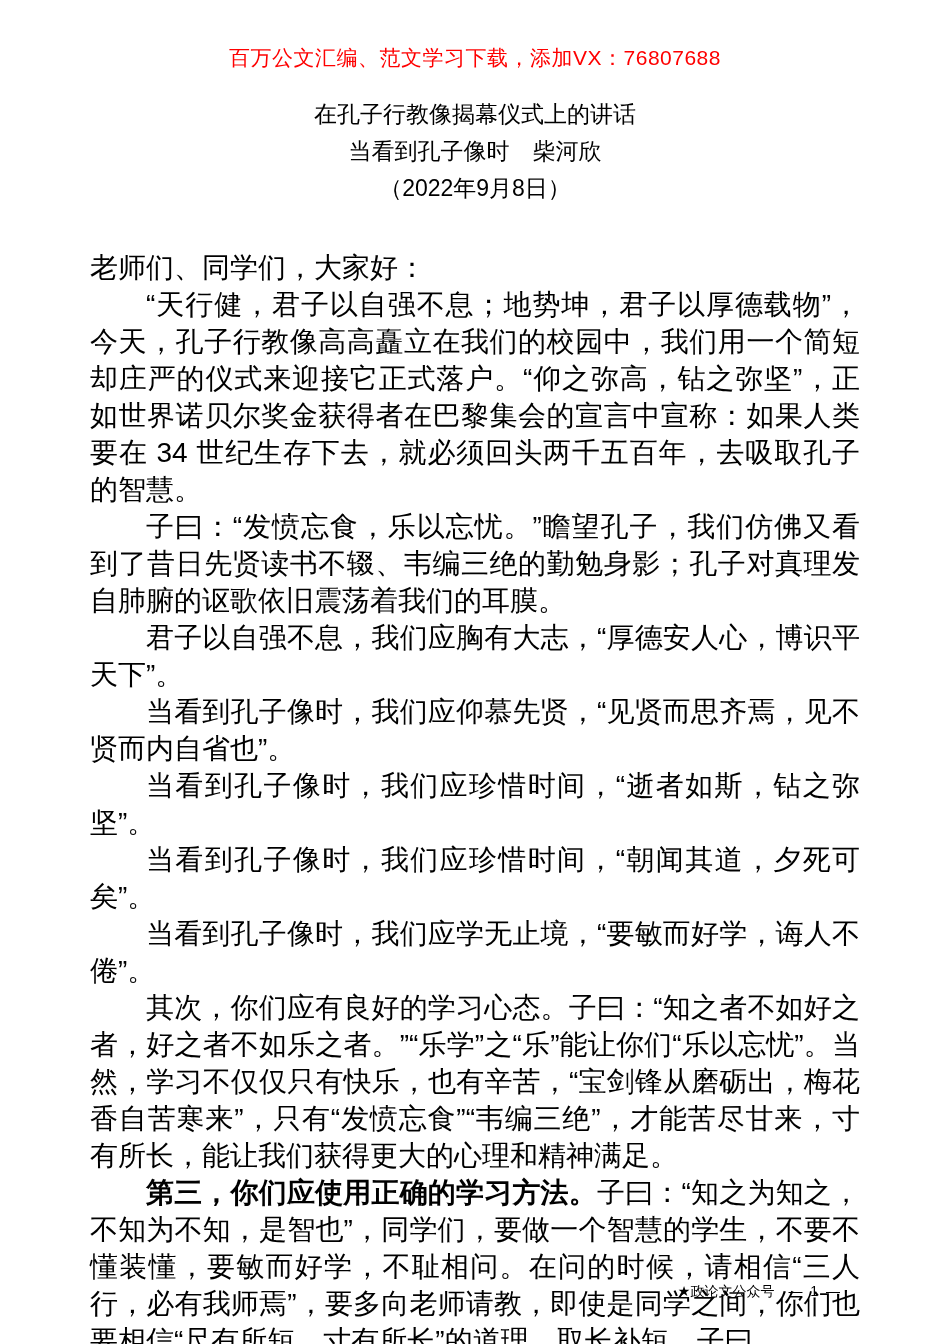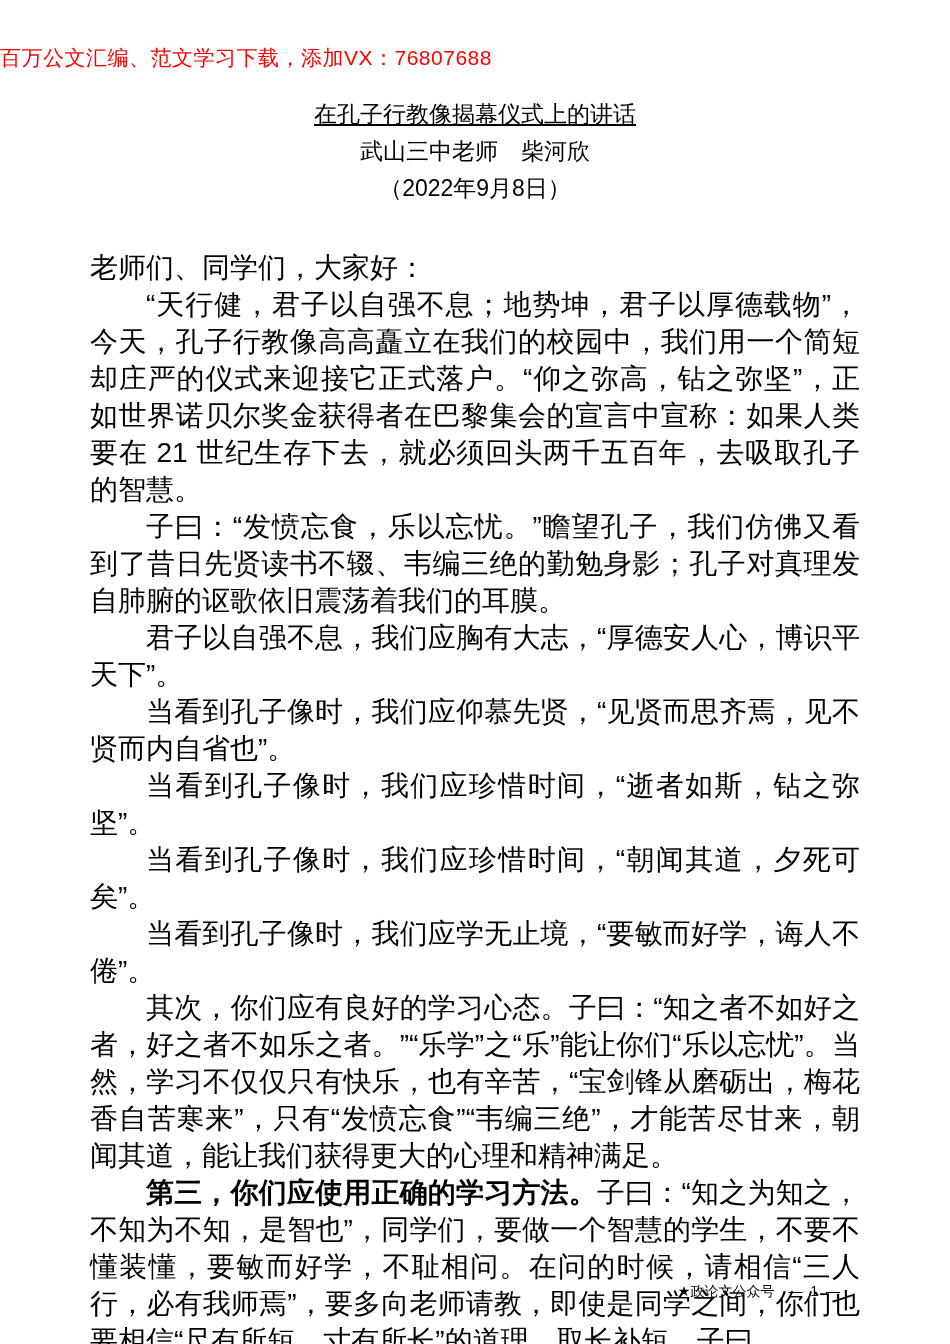--- a/index.html
+++ b/index.html
@@ -7,32 +7,33 @@
     position:relative;
     width:950px;
     height:1344px;
     background:#ffffff;
     color:#000000;
     font-family:"Liberation Sans","DejaVu Sans",sans-serif;
     overflow:hidden;
   }
   .header-notice{
     padding-top:44px;
+    text-align:center;
     font-size:21px;
     line-height:27px;
     color:#fe0000;
     letter-spacing:0.5px;
   }
   .title-block{
     margin-top:25px;
     text-align:center;
     font-size:23px;
     line-height:37px;
   }
-  .title-block .doc-title{font-weight:normal;font-size:23px;margin:0;text-decoration:underline;}
+  .title-block .doc-title{font-weight:normal;font-size:23px;margin:0;}
   .body-text{
     margin:42px 90px 0 90px;
     font-size:28px;
     line-height:37px;
     text-align:justify;
   }
   .body-text p{
     margin:0;
     text-indent:2em;
   }
@@ -50,34 +51,34 @@
 </style>
 </head>
 <body>
 
 <div class="page">
 
   <div class="header-notice">百万公文汇编、范文学习下载，添加VX：76807688</div>
 
   <div class="title-block">
     <div class="doc-title">在孔子行教像揭幕仪式上的讲话</div>
-    <div>武山三中老师　柴河欣</div>
+    <div>当看到孔子像时　柴河欣</div>
     <div>（2022年9月8日）</div>
   </div>
 
   <div class="body-text">
     <p class="no-indent"><strong></strong><span>老师们、同学们，大家好：</span></p>
-    <p><strong></strong><span>“天行健，君子以自强不息；地势坤，君子以厚德载物”，今天，孔子行教像高高矗立在我们的校园中，我们用一个简短却庄严的仪式来迎接它正式落户。“仰之弥高，钻之弥坚”，正如世界诺贝尔奖金获得者在巴黎集会的宣言中宣称：如果人类要在 21 世纪生存下去，就必须回头两千五百年，去吸取孔子的智慧。</span></p>
+    <p><strong></strong><span>“天行健，君子以自强不息；地势坤，君子以厚德载物”，今天，孔子行教像高高矗立在我们的校园中，我们用一个简短却庄严的仪式来迎接它正式落户。“仰之弥高，钻之弥坚”，正如世界诺贝尔奖金获得者在巴黎集会的宣言中宣称：如果人类要在 34 世纪生存下去，就必须回头两千五百年，去吸取孔子的智慧。</span></p>
     <p><strong></strong><span>子曰：“发愤忘食，乐以忘忧。”瞻望孔子，我们仿佛又看到了昔日先贤读书不辍、韦编三绝的勤勉身影；孔子对真理发自肺腑的讴歌依旧震荡着我们的耳膜。</span></p>
     <p><strong></strong><span>君子以自强不息，我们应胸有大志，“厚德安人心，博识平天下”。</span></p>
     <p><strong></strong><span>当看到孔子像时，我们应仰慕先贤，“见贤而思齐焉，见不贤而内自省也”。</span></p>
     <p><strong></strong><span>当看到孔子像时，我们应珍惜时间，“逝者如斯，钻之弥坚”。</span></p>
     <p><strong></strong><span>当看到孔子像时，我们应珍惜时间，“朝闻其道，夕死可矣”。</span></p>
     <p><strong></strong><span>当看到孔子像时，我们应学无止境，“要敏而好学，诲人不倦”。</span></p>
-    <p><strong></strong><span>其次，你们应有良好的学习心态。子曰：“知之者不如好之者，好之者不如乐之者。”“乐学”之“乐”能让你们“乐以忘忧”。当然，学习不仅仅只有快乐，也有辛苦，“宝剑锋从磨砺出，梅花香自苦寒来”，只有“发愤忘食”“韦编三绝”，才能苦尽甘来，朝闻其道，能让我们获得更大的心理和精神满足。</span></p>
+    <p><strong></strong><span>其次，你们应有良好的学习心态。子曰：“知之者不如好之者，好之者不如乐之者。”“乐学”之“乐”能让你们“乐以忘忧”。当然，学习不仅仅只有快乐，也有辛苦，“宝剑锋从磨砺出，梅花香自苦寒来”，只有“发愤忘食”“韦编三绝”，才能苦尽甘来，寸有所长，能让我们获得更大的心理和精神满足。</span></p>
     <p><strong>第三，你们应使用正确的学习方法。</strong><span>子曰：“知之为知之，不知为不知，是智也”，同学们，要做一个智慧的学生，不要不懂装懂，要敏而好学，不耻相问。在问的时候，请相信“三人行，必有我师焉”，要多向老师请教，即使是同学之间，你们也要相信“尺有所短，寸有所长”的道理，取长补短。子曰</span></p>
   </div>
 
   <div class="page-footer">
     <span>★政论文公众号</span><span class="pagenum">—  1  —</span>
   </div>
 
 </div>
 
 </body></html>

